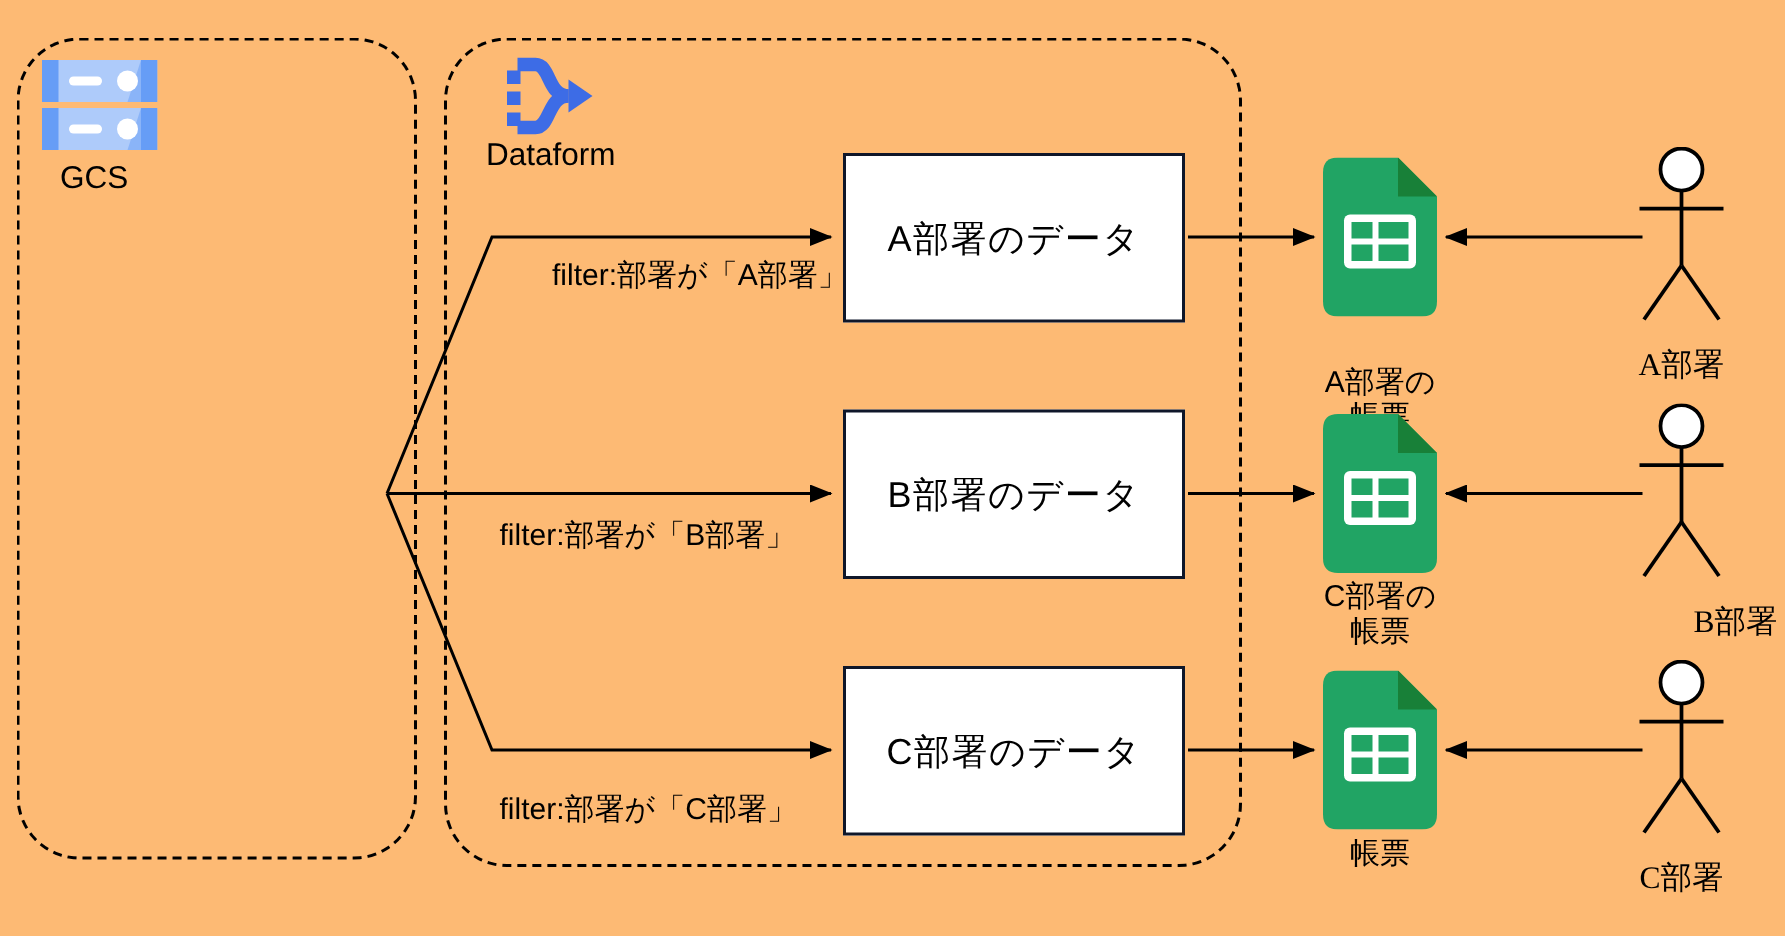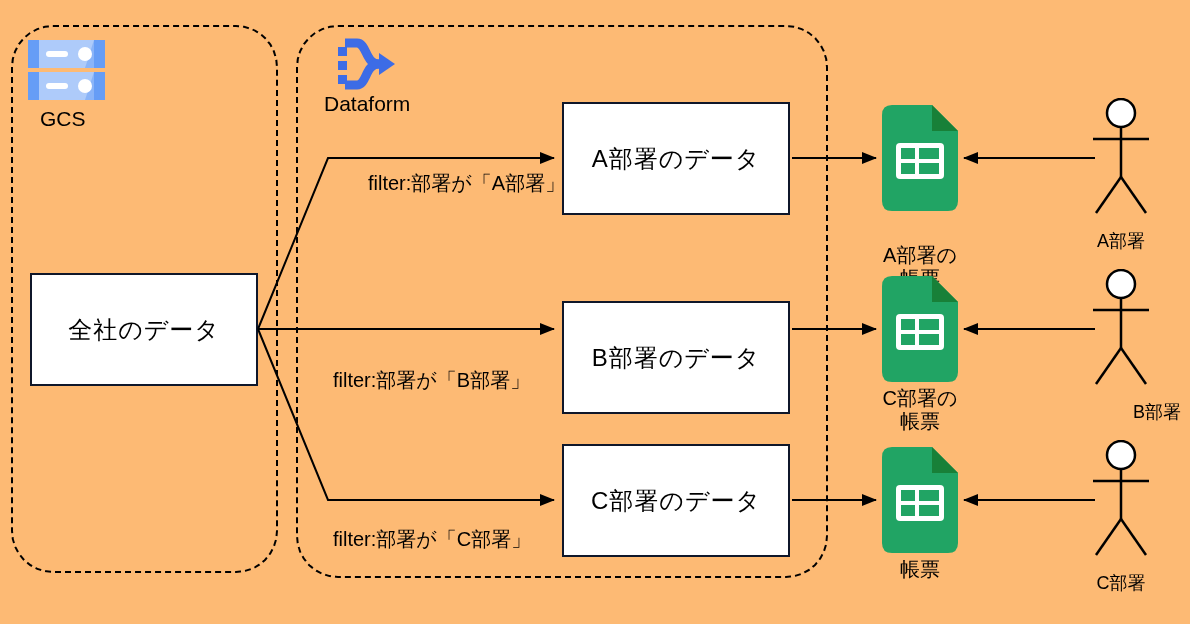--- a/index.html
+++ b/index.html
@@ -42,21 +42,22 @@
     position: absolute;
     width: 130px;
     text-align: center;
     font-size: 20px;
     line-height: 23px;
   }
   .person-label {
     position: absolute;
     width: 100px;
     text-align: center;
-    font-size: 18px;
+    font-size: 21px;
+    font-family: Liberation Serif, serif;
   }
   svg { display: block; }
   #arrow-layer {
     position: absolute;
     left: 0; top: 0;
     width: 1190px; height: 624px;
     pointer-events: none;
   }
 </style>
 </head>
@@ -94,28 +95,27 @@
       <rect x="0" y="11" width="9" height="9" fill="#3D6CE6"></rect>
       <rect x="0" y="25" width="9" height="9" fill="#3D6CE6"></rect>
       <rect x="0" y="39" width="9" height="9" fill="#3D6CE6"></rect>
       <path d="M7,7 h12 c10,0 8,21 22,21" fill="none" stroke-width="9" stroke="#3D6CE6"></path>
       <path d="M7,49 h12 c10,0 8,-21 22,-21" fill="none" stroke-width="9" stroke="#3D6CE6"></path>
       <polygon points="41,17 57,28 41,39" fill="#3D6CE6"></polygon>
     </svg>
   </div>
   <div class="zone-label" style="left:324px; top:92px;">Dataform</div>
 
-  <div class="node-box" style="left:30px; top:273px; width:228px; height:113px;">全社のデータ</div>
 
   <div class="node-box" style="left:562px; top:102px; width:228px; height:113px;">A部署のデータ</div>
-  <div class="node-box" style="left:562px; top:273px; width:228px; height:113px;margin-top:28px;">B部署のデータ</div>
+  <div class="node-box" style="left:562px; top:273px; width:228px; height:113px;">B部署のデータ</div>
   <div class="node-box" style="left:562px; top:444px; width:228px; height:113px;">C部署のデータ</div>
 
   <div class="filter-label" style="left:333px; top:170px;margin-left:35px;">filter:部署が「A部署」</div>
-  <div class="filter-label" style="left:333px; top:343px;margin-top:24px;">filter:部署が「B部署」</div>
+  <div class="filter-label" style="left:333px; top:343px;">filter:部署が「B部署」</div>
   <div class="filter-label" style="left:333px; top:514px;margin-top:12px;">filter:部署が「C部署」</div>
 
   <svg id="arrow-layer">
     <defs>
       <marker id="ah" markerUnits="userSpaceOnUse" markerWidth="15" markerHeight="12" refX="14" refY="6" orient="auto">
         <path d="M0,0 L15,6 L0,12 z" fill="#000"></path>
       </marker>
     </defs>
     <g stroke="#000" stroke-width="2" fill="none">
       <path d="M258,329 L328,158 H554" marker-end="url(#ah)"></path>

